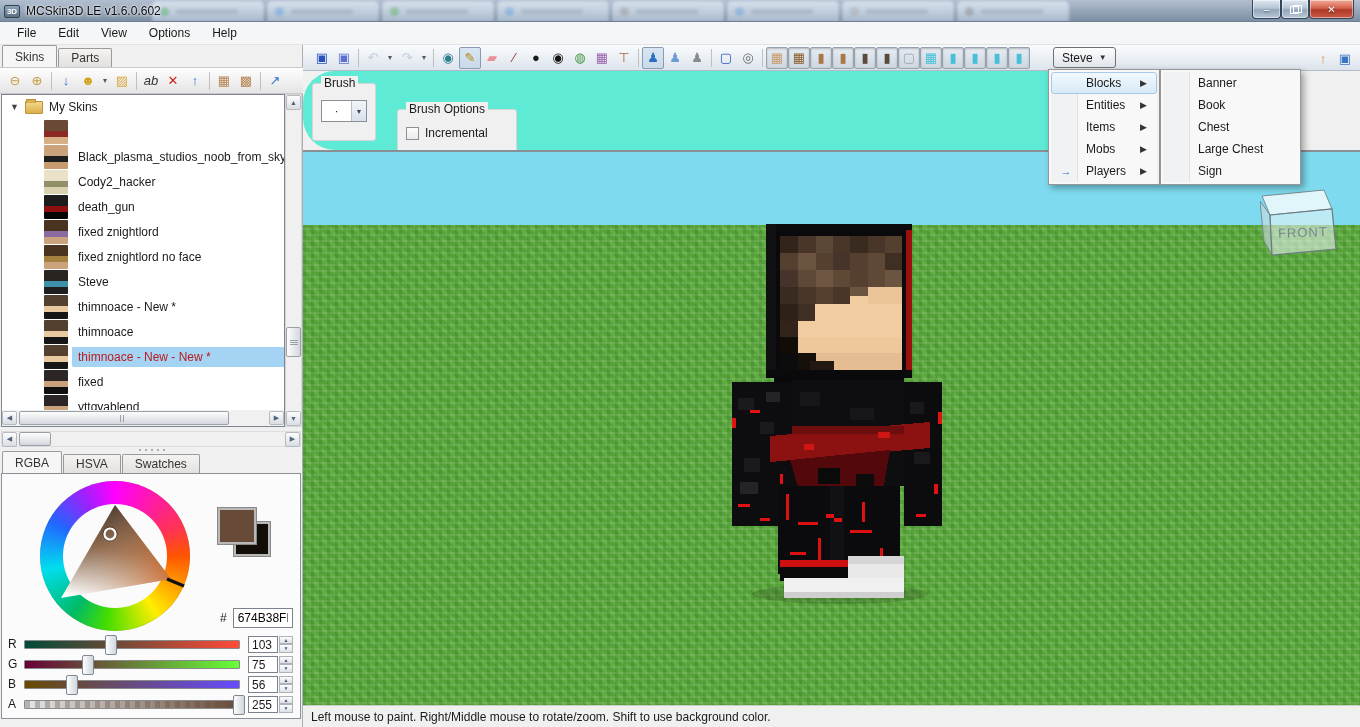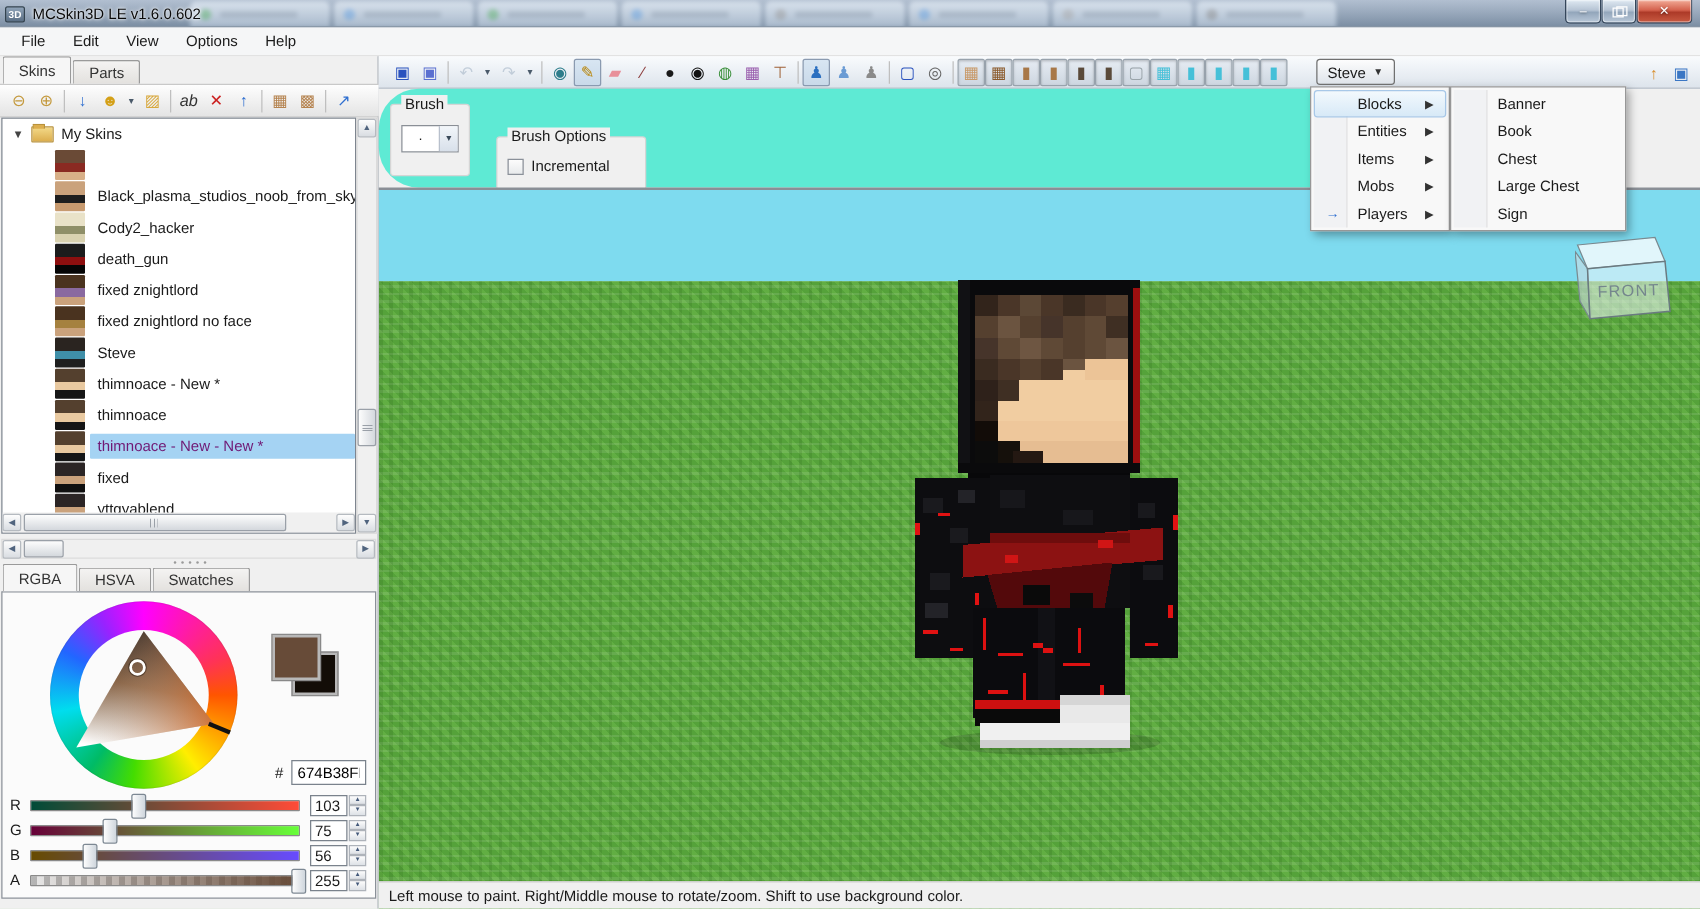--- a/index.html
+++ b/index.html
@@ -57,21 +57,21 @@
 
 
 #skinlist { position:absolute; left:1px; top:49px; width:284px; height:333px; background:#fff; border:1px solid #7e858f; overflow:hidden; }
 .tree-root { display:flex; align-items:center; height:24px; padding-left:8px; gap:6px; }
 .expander { font-size:9px; color:#444; }
 .foldericon { width:18px; height:13px; background:linear-gradient(#f3d988,#dcae4e); border:1px solid #b9923c; border-radius:1px; position:relative; }
 .foldericon::before { content:""; position:absolute; left:0; top:-3px; width:8px; height:3px; background:#dcae4e; border:1px solid #b9923c; border-bottom:none; border-radius:1px 1px 0 0; }
 .srow { display:flex; align-items:center; height:25px; padding-left:42px; }
 .srow .thumb { width:24px; height:24px; flex:0 0 24px; border-radius:1px; }
 .srow .lbl { flex:1; margin-left:4px; padding:3px 6px; white-space:nowrap; overflow:hidden; }
-.srow.selected .lbl { background:#a5d3f3; color:#701a75; border-radius:1px; }
+.srow.selected .lbl { background:#a5d3f3; color:#b91c1c; border-radius:1px; }
 
 .vscroll { position:absolute; left:285px; top:49px; width:17px; height:333px; background:#f0f0f0; border:1px solid #d5d5d5; }
 .scbtn { width:15px; height:15px; display:flex; align-items:center; justify-content:center; font-size:7px; color:#50647e;
   background:linear-gradient(#fdfdfd,#d9dde2); border:1px solid #b5bac0; border-radius:2px; }
 .vscroll .up { position:absolute; top:0; } .vscroll .down { position:absolute; bottom:0; }
 .vthumb { position:absolute; left:0; top:232px; width:15px; height:30px; background:linear-gradient(90deg,#fdfdfd,#d4d8dd); border:1px solid #9aa0a8; border-radius:2px; }
 .vthumb::after { content:""; position:absolute; left:3px; top:12px; width:8px; height:5px;
   background:repeating-linear-gradient(#9aa0a8 0 1px,transparent 1px 2px); }
 .hscroll-inner { position:absolute; left:0px; bottom:0px; width:282px; height:16px; background:#f0f0f0; display:flex; align-items:center; }
 .hthumb { height:14px; background:linear-gradient(#fdfdfd,#d4d8dd); border:1px solid #9aa0a8; border-radius:2px; position:relative; }

